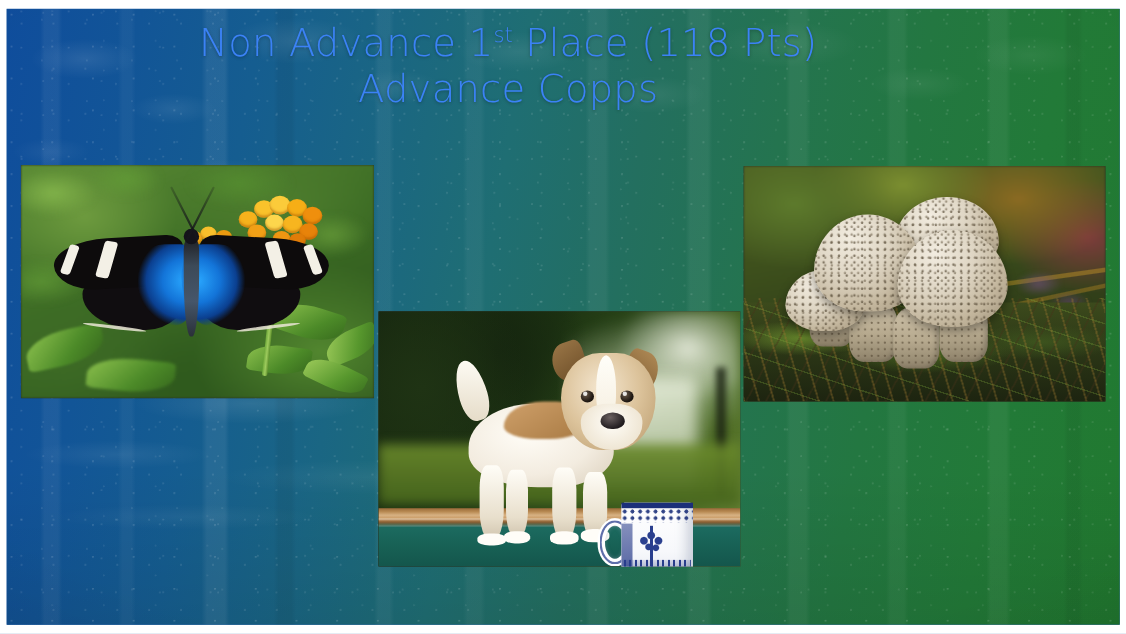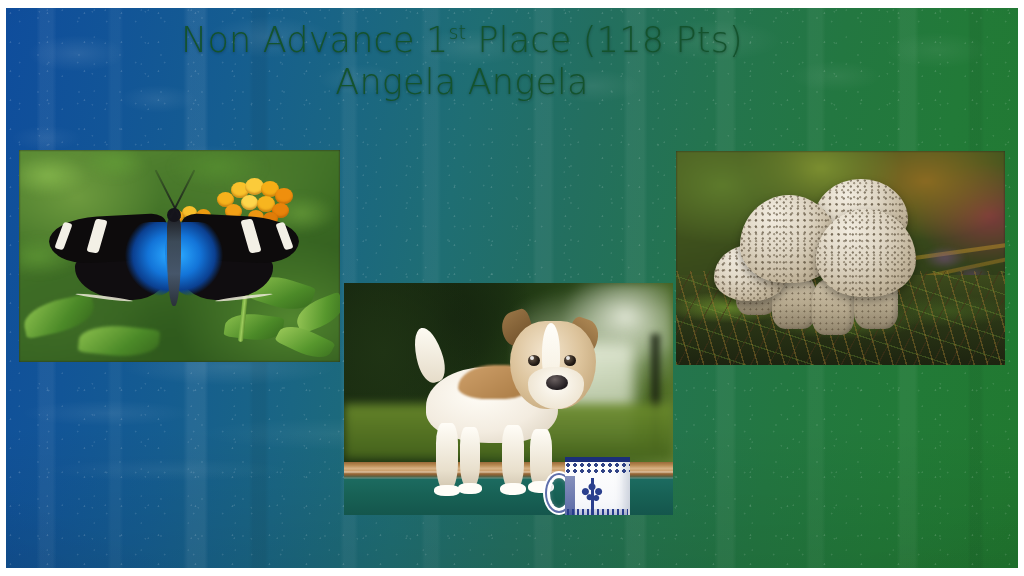--- a/index.html
+++ b/index.html
@@ -96,21 +96,21 @@
   }
   .bg-vignette {
     position:absolute; inset:0;
     background:radial-gradient(ellipse 120% 110% at 50% 45%, transparent 55%, rgba(0,0,0,.14) 100%);
   }
 
   
   .title-block {
     position:absolute; left:0; top:22px; width:924px;
     text-align:center;
-    color:#14532d;
+    color:#3b82f6;
     z-index:8;
     font-family:"DejaVu Sans", sans-serif;
     font-weight:300;
     letter-spacing:.2px;
     text-shadow:0 1px 3px rgba(0,0,0,.30);
     line-height:1.06;
   }
   .title-line {
     font-size:35px;
     font-weight:300;
@@ -525,21 +525,21 @@
     <div class="bg-gradient"></div>
     <div class="bg-trunks"></div>
     <div class="bg-canopy"></div>
     <div class="bg-ground"></div>
     <div class="bg-speckle"></div>
     <div class="bg-vignette"></div>
   </div>
 
   <div class="title-block">
     <div class="title-line l1"><span>Non Advance 1</span><span class="sup">st</span><span> Place (118 Pts)</span></div>
-    <div class="title-line l2">Angela Angela</div>
+    <div class="title-line l2">Advance Copps</div>
   </div>
 
   <div class="photo" id="photo-butterfly">
     <div class="scene">
       <div class="bf-bg"></div>
       <div class="bf-leafblur"></div>
 
       <div class="bf-leaf" style="left:232px; top:128px; width:62px; height:30px; transform:rotate(18deg);"></div>
       <div class="bf-leaf v" style="left:276px; top:150px; width:50px; height:26px; transform:rotate(-22deg);"></div>
       <div class="bf-leaf" style="left:206px; top:164px; width:58px; height:26px; transform:rotate(8deg);"></div>

